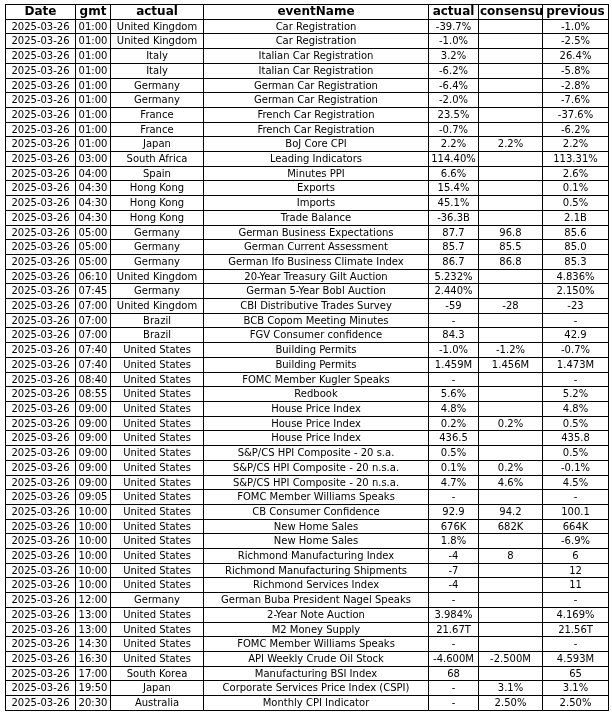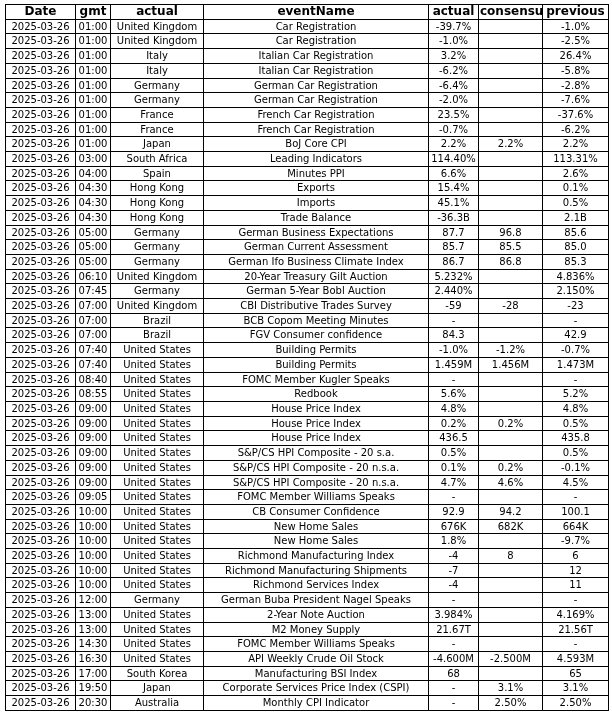--- a/index.html
+++ b/index.html
@@ -384,21 +384,21 @@
         <td>682K</td>
         <td>664K</td>
       </tr>
       <tr>
         <td>2025-03-26</td>
         <td>10:00</td>
         <td>United States</td>
         <td>New Home Sales</td>
         <td>1.8%</td>
         <td></td>
-        <td>-9.7%</td>
+        <td>-6.9%</td>
       </tr>
       <tr>
         <td>2025-03-26</td>
         <td>10:00</td>
         <td>United States</td>
         <td>Richmond Manufacturing Index</td>
         <td>-4</td>
         <td>8</td>
         <td>6</td>
       </tr>

